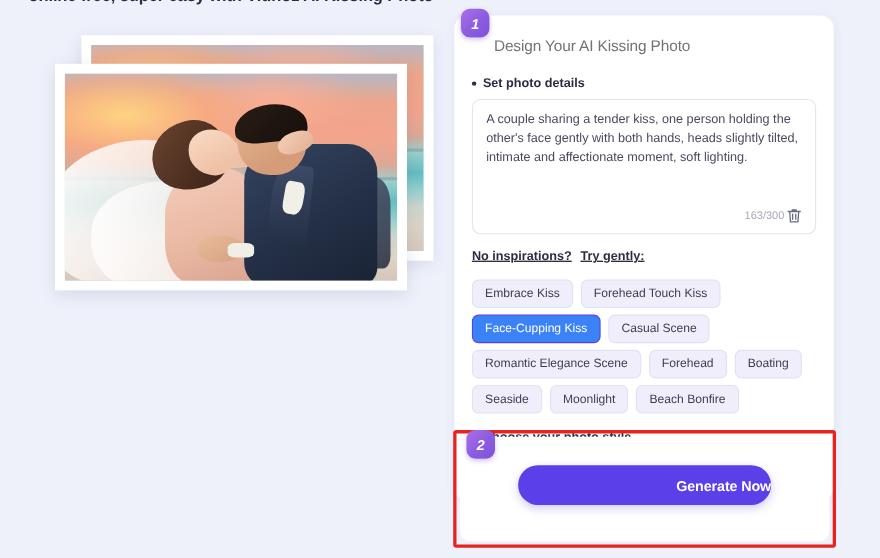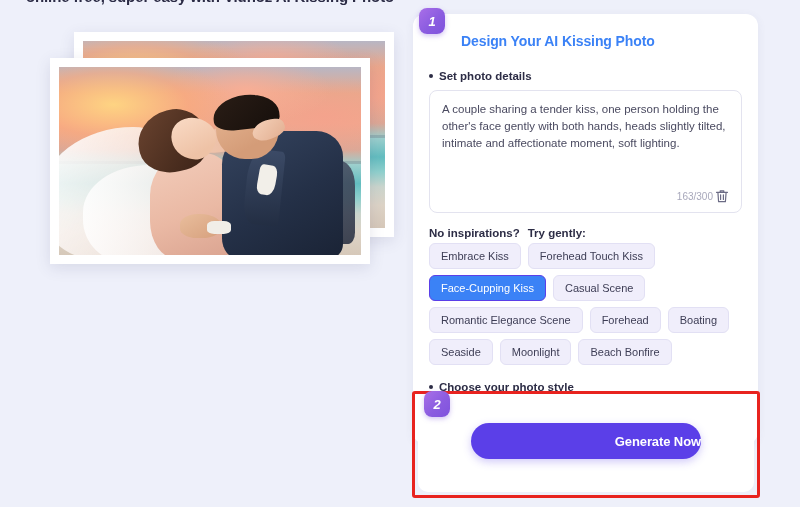--- a/index.html
+++ b/index.html
@@ -273,24 +273,24 @@
     font-size: 13px;
     font-weight: 700;
     font-style: italic;
     display: flex;
     align-items: center;
     justify-content: center;
     box-shadow: 0 2px 5px rgba(130,90,220,0.35);
   }
 
   .card-title {
-    margin-left: 32px;
+    margin-left: 20px;
     font-size: 14px;
-    font-weight: 700;
-    color: #3b82f6;
+    font-weight: 400;
+    color: #737373;
     line-height: 26px;
     letter-spacing: -0.1px;
   }
 
   .section-label {
     display: flex;
     align-items: center;
     font-size: 11.5px;
     font-weight: 700;
     color: #2c2c45;
@@ -346,21 +346,22 @@
     align-items: center;
     justify-content: center;
     cursor: pointer;
   }
 
   .inspire-row {
     display: flex;
     align-items: baseline;
     gap: 8px;
     margin-top: 14px;
-    margin-bottom: 4px;
+    margin-bottom: 15px;
+    text-decoration: underline;
   }
   .inspire-title {
     font-size: 11.5px;
     font-weight: 700;
     color: #2c2c45;
   }
   .inspire-sub {
     font-size: 11.5px;
     font-weight: 700;
     color: #2c2c45;

